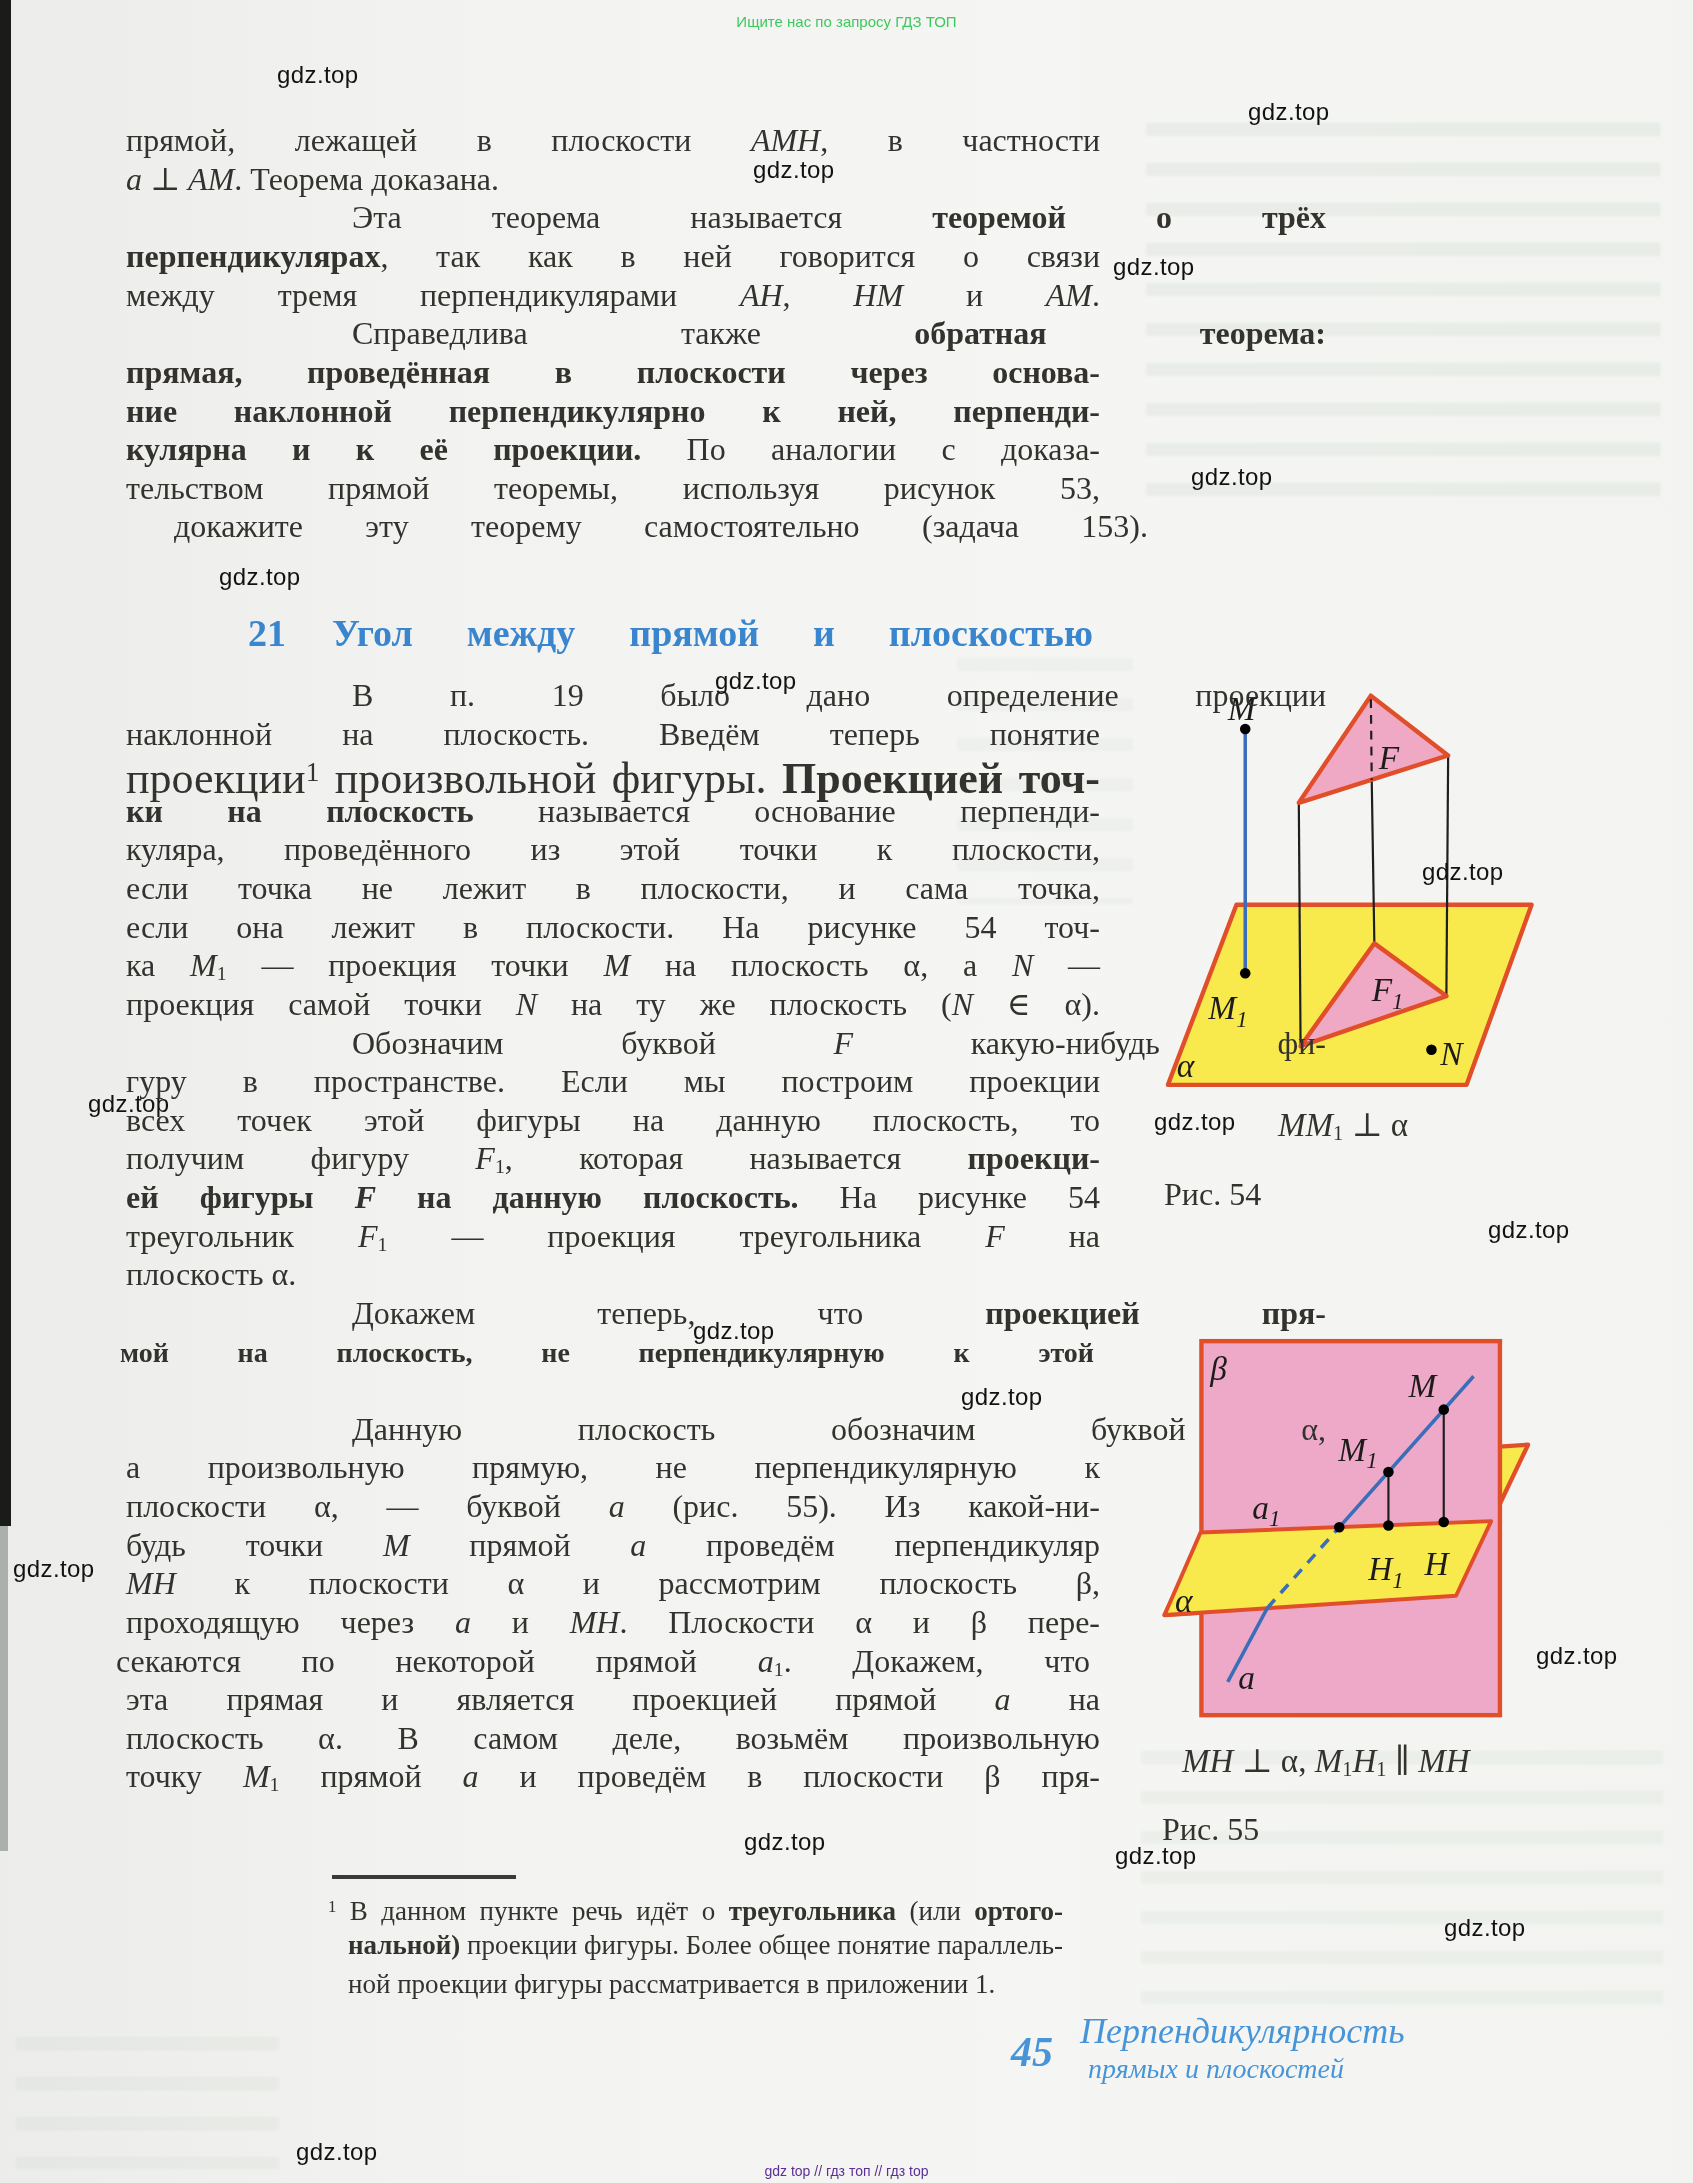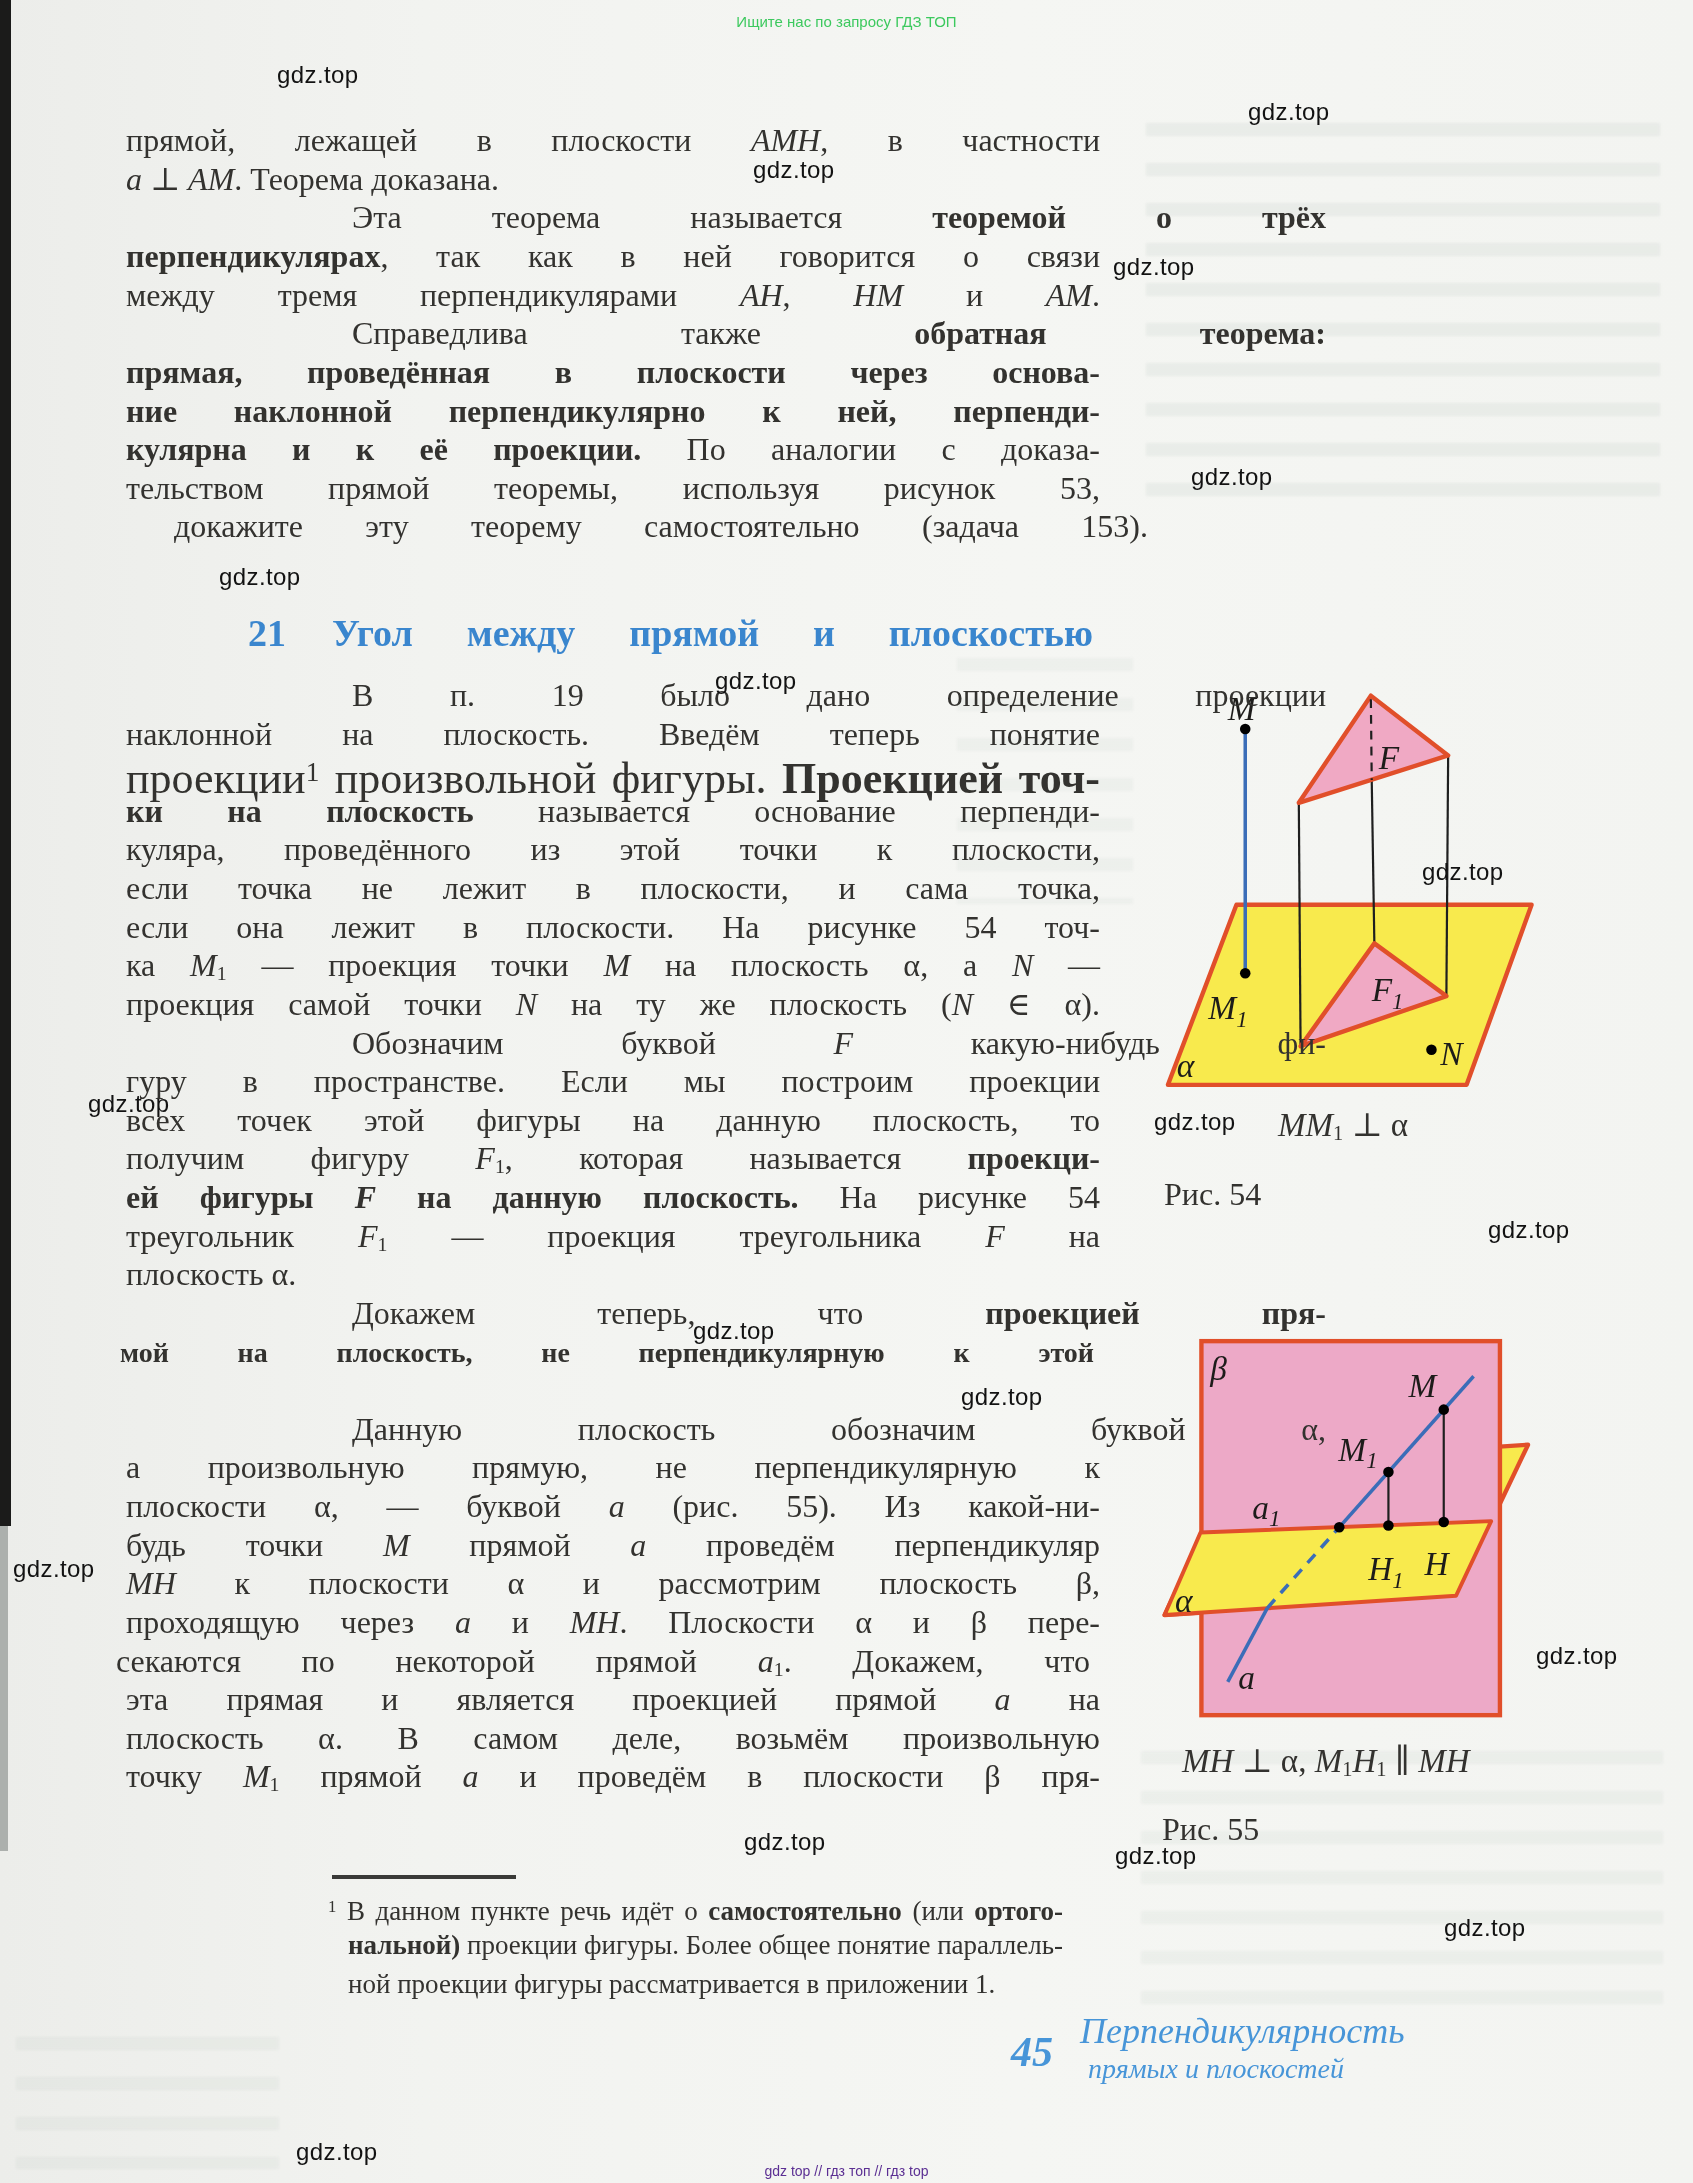--- a/index.html
+++ b/index.html
@@ -131,21 +131,21 @@
     <div class="txt f-serif c-body just" style="left: 126px; top: 1526px; font-size: 32px; width: 974px;"><span>будь точки </span><span class="i">M</span><span> прямой </span><span class="i">a</span><span> проведём перпендикуляр</span></div>
     <div class="txt f-serif c-body just" style="left: 126px; top: 1603px; font-size: 32px; width: 974px;"><span>проходящую через </span><span class="i">a</span><span> и </span><span class="i">MH</span><span>. Плоскости α и β пере-</span></div>
     <div class="txt f-serif c-body just" style="left: 116px; top: 1642px; font-size: 32px; width: 974px;"><span>секаются по некоторой прямой </span><span class="i">a</span><span class="sub">1</span><span>. Докажем, что</span></div>
     <div class="txt f-serif c-body just" style="left: 126px; top: 1680px; font-size: 32px; width: 974px;"><span>эта прямая и является проекцией прямой </span><span class="i">a</span><span> на</span></div>
     <div class="txt f-serif c-body just" style="left: 126px; top: 1719px; font-size: 32px; width: 974px;"><span>плоскость α. В самом деле, возьмём произвольную</span></div>
     <div class="txt f-serif c-body just" style="left: 126px; top: 1757px; font-size: 32px; width: 974px;"><span>точку </span><span class="i">M</span><span class="sub">1</span><span> прямой </span><span class="i">a</span><span> и проведём в плоскости β пря-</span></div>
     <div class="txt f-serif c-body" style="left: 1278px; top: 1106px; font-size: 33px;"><span class="i">MM</span><span class="sub">1</span><span> ⊥ α</span></div>
     <div class="txt f-serif c-body" style="left: 1164px; top: 1175px; font-size: 32px;"><span>Рис. 54</span></div>
     <div class="txt f-serif c-body" style="left: 1182px; top: 1742px; font-size: 33px;"><span class="i">MH</span><span> ⊥ α,  </span><span class="i">M</span><span class="sub">1</span><span class="i">H</span><span class="sub">1</span><span> ∥ </span><span class="i">MH</span></div>
     <div class="txt f-serif c-body" style="left: 1162px; top: 1810px; font-size: 32px;"><span>Рис. 55</span></div>
-    <div class="txt f-serif c-body just" style="left: 328px; top: 1887px; font-size: 27px; width: 735px;"><span class="sup">1</span><span> В данном пункте речь идёт о </span><span class="b">самостоятельно</span><span> (или </span><span class="b">ортого-</span></div>
+    <div class="txt f-serif c-body just" style="left: 328px; top: 1887px; font-size: 27px; width: 735px;"><span class="sup">1</span><span> В данном пункте речь идёт о </span><span class="b">треугольника</span><span> (или </span><span class="b">ортого-</span></div>
     <div class="txt f-serif c-body just" style="left: 348px; top: 1926px; font-size: 27px; width: 715px;"><span class="b">нальной)</span><span> проекции фигуры. Более общее понятие параллель-</span></div>
     <div class="txt f-serif c-body" style="left: 348px; top: 1965px; font-size: 27px; width: 715px;"><span>ной проекции фигуры рассматривается в приложении 1.</span></div>
     <div class="txt f-serif c-bluefoot" style="left: 1011px; top: 2033px; font-size: 42px;"><span class="bi">45</span></div>
     <div class="txt f-serif c-bluefoot" style="left: 1080px; top: 2012px; font-size: 36px;"><span class="i">Перпендикулярность</span></div>
     <div class="txt f-serif c-bluefoot" style="left: 1088px; top: 2049px; font-size: 28px;"><span class="i">прямых и плоскостей</span></div>
     <div class="txt f-sans c-purple ctr" style="left: 0px; top: 2152px; font-size: 14px; width: 1693px;"><span>gdz top  //  гдз топ  //  гдз top</span></div>
     <div class="wm" style="left: 277px; top: 61px;">gdz.top</div>
     <div class="wm" style="left: 1248px; top: 98px;">gdz.top</div>
     <div class="wm" style="left: 753px; top: 156px;">gdz.top</div>
     <div class="wm" style="left: 1113px; top: 253px;">gdz.top</div>

